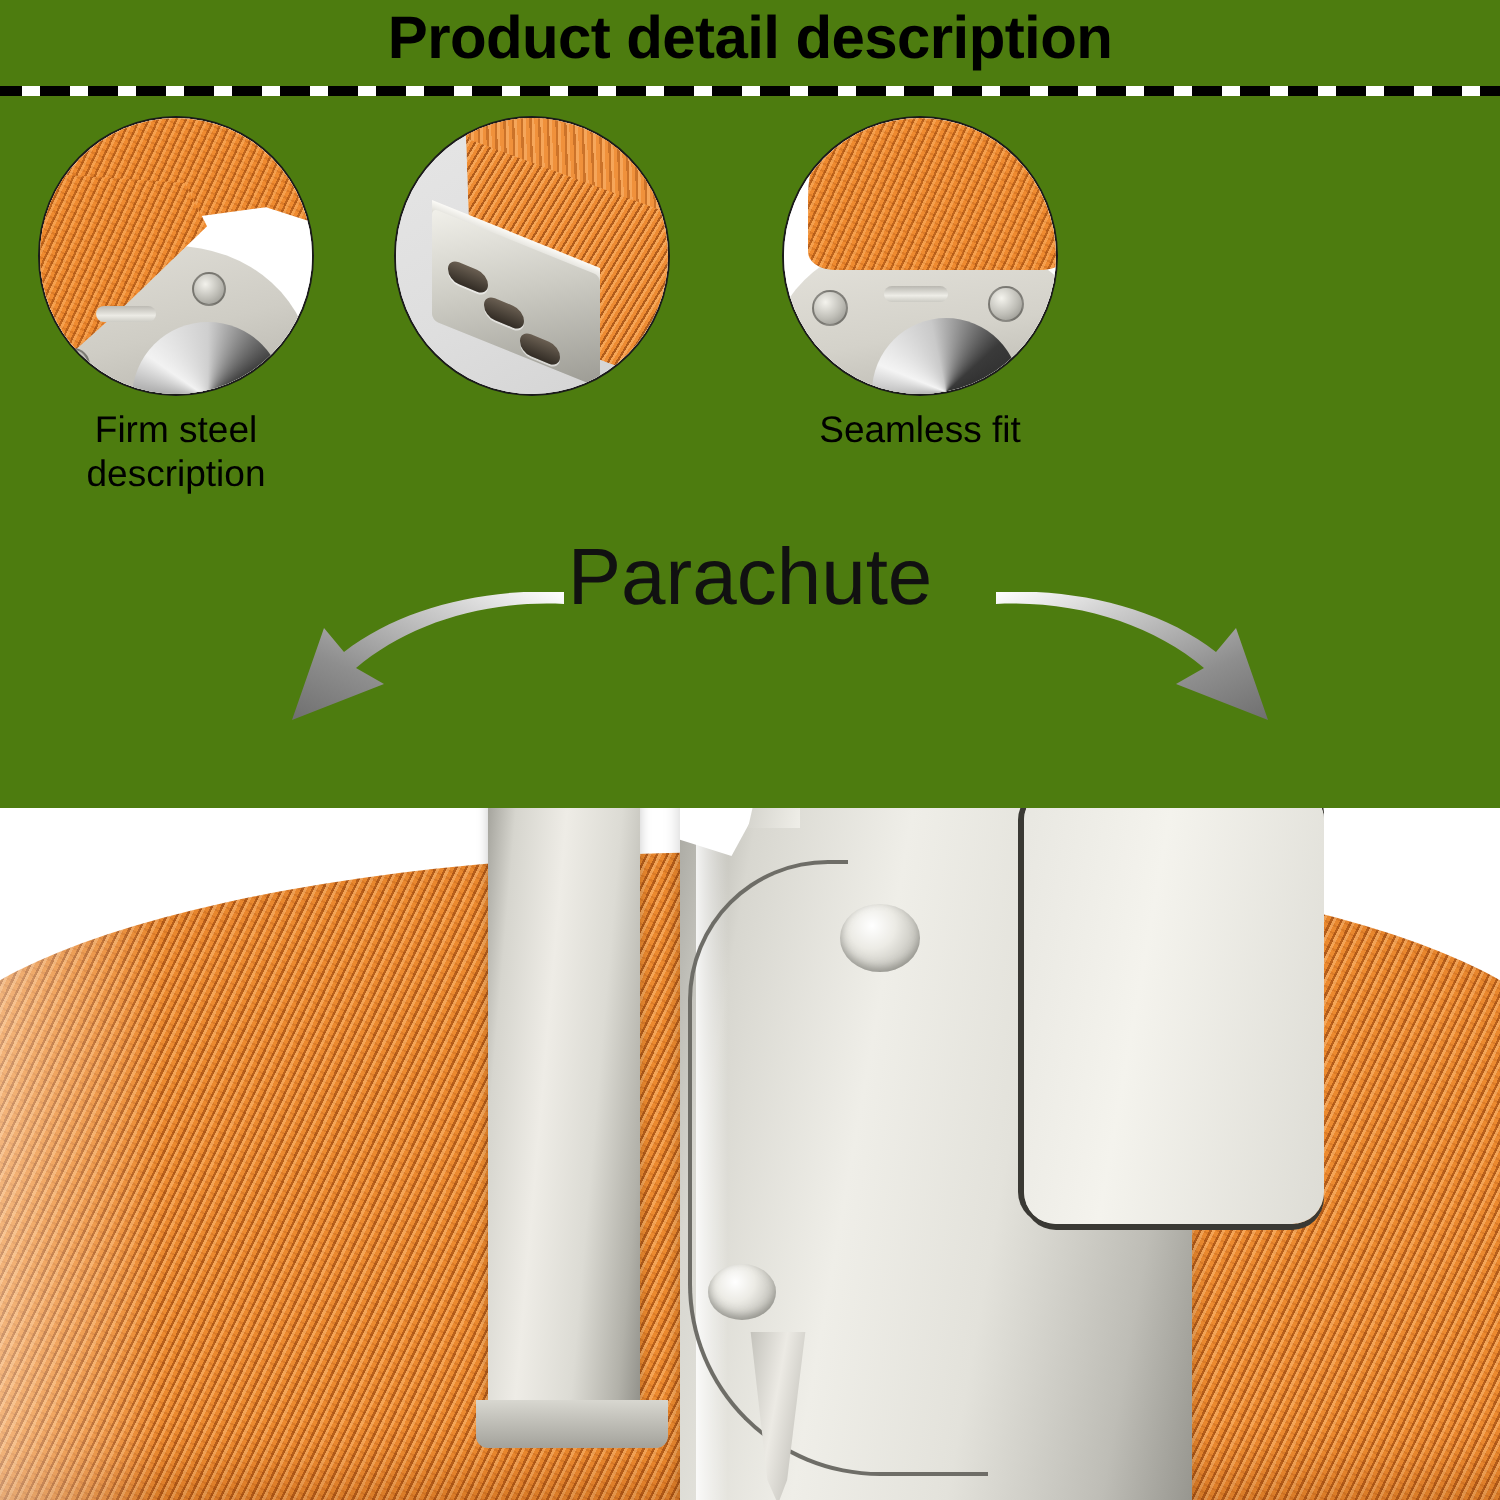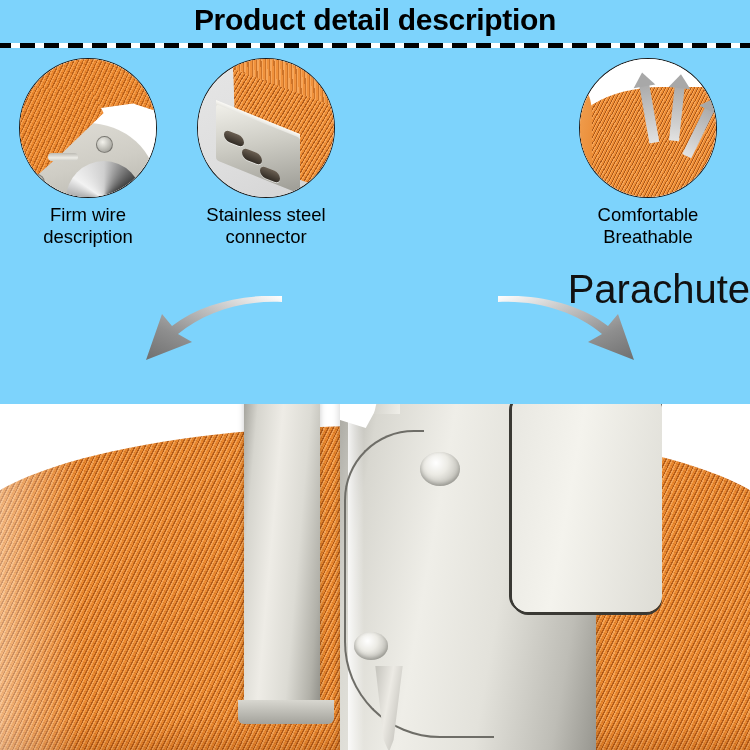--- a/index.html
+++ b/index.html
@@ -8,21 +8,21 @@
     background: #ffffff;
   }
   body {
     font-family: "Liberation Sans", sans-serif;
   }
   #page {
     position: relative;
     width: 750px;
     height: 750px;
     overflow: hidden;
-    background: #7dd3fc;
+    background: #4d7c0f;
   }
 
   
   #header-title {
     position: absolute;
     top: 3px;
     left: 0;
     width: 750px;
     text-align: center;
     font-size: 30px;
@@ -219,21 +219,21 @@
     border-right:11px solid transparent;
     border-bottom:14px solid #a8a8a8;
   }
 
   
   #buckle-title {
     position: absolute;
     top: 266px;
     left: 0;
     width: 750px;
-    text-align: right;
+    text-align: center;
     font-size: 40px;
     line-height: 47px;
     color: #111111;
     font-family: "Liberation Sans", sans-serif;
   }
 
   
   #arrow-left  { position:absolute; left:132px; top:296px; width:150px; height:84px; }
   #arrow-right { position:absolute; left:498px; top:296px; width:150px; height:84px; }
 
@@ -354,59 +354,55 @@
           <div class="c1-case"></div>
           <div class="c1-lens"></div>
           <div class="c1-band weave"></div>
           <div class="c1-band2 weave"></div>
           <div class="c1-slot" style="left:28px; bottom:36px;"></div>
           <div class="c1-screw" style="left:76px; bottom:44px;"></div>
           <div class="c1-screw" style="left:8px; bottom:6px;"></div>
         </div>
       </div>
       <div class="feature-caption">
-        <span>Firm wire</span><br>
+        <span>Firm steel</span><br>
         <span>description</span>
       </div>
     </div>
 
     <div class="feature" style="left:172px;">
       <div class="feature-circle">
         <div class="art c2-bg">
           <div class="c2-band weave-fine"></div>
           <div class="c2-band-top"></div>
           <div class="c2-lug-edge"></div>
           <div class="c2-lug"></div>
           <div class="c2-hole" style="left:26px; top:74px;"></div>
           <div class="c2-hole" style="left:44px; top:92px;"></div>
           <div class="c2-hole" style="left:62px; top:110px;"></div>
         </div>
       </div>
-      <div class="feature-caption">
-        <span>Stainless steel</span><br>
-        <span>connector</span>
-      </div>
     </div>
 
-
-    <div class="feature" style="left:554px;">
+    <div class="feature" style="left:366px;">
       <div class="feature-circle">
-        <div class="art c4-bg">
-          <div class="c4-band weave-fine"></div>
-          <div class="c4-edge"></div>
-          <div class="arrow-up" style="left:64px; top:22px; height:62px; transform:rotate(-10deg);"></div>
-          <div class="arrow-up" style="left:92px; top:24px; height:58px; transform:rotate(6deg);"></div>
-          <div class="arrow-up" style="left:114px; top:44px; height:56px; transform:rotate(26deg);"></div>
+        <div class="art c3-bg">
+          <div class="c3-case"></div>
+          <div class="c3-lens"></div>
+          <div class="c3-band weave"></div>
+          <div class="c3-slot" style="left:50px; bottom:46px;"></div>
+          <div class="c3-screw" style="left:14px; bottom:34px;"></div>
+          <div class="c3-screw" style="left:102px; bottom:36px;"></div>
         </div>
       </div>
       <div class="feature-caption">
-        <span>Comfortable</span><br>
-        <span>Breathable</span>
+        <span>Seamless fit</span>
       </div>
     </div>
+
 
   </div>
 
   <div id="buckle-title">
     <span>Parachute</span><br>
   </div>
 
   <svg id="arrow-left" viewBox="0 0 150 84">
     <defs>
       <linearGradient id="gL" x1="100%" y1="0%" x2="0%" y2="100%">

